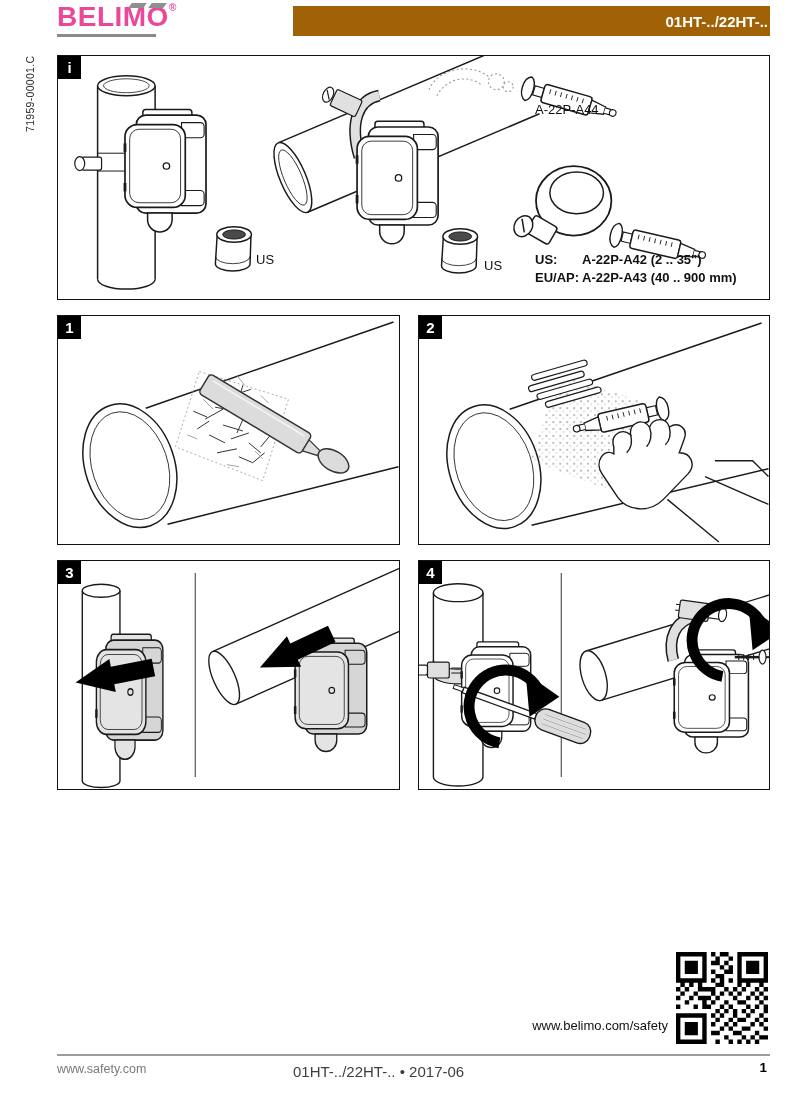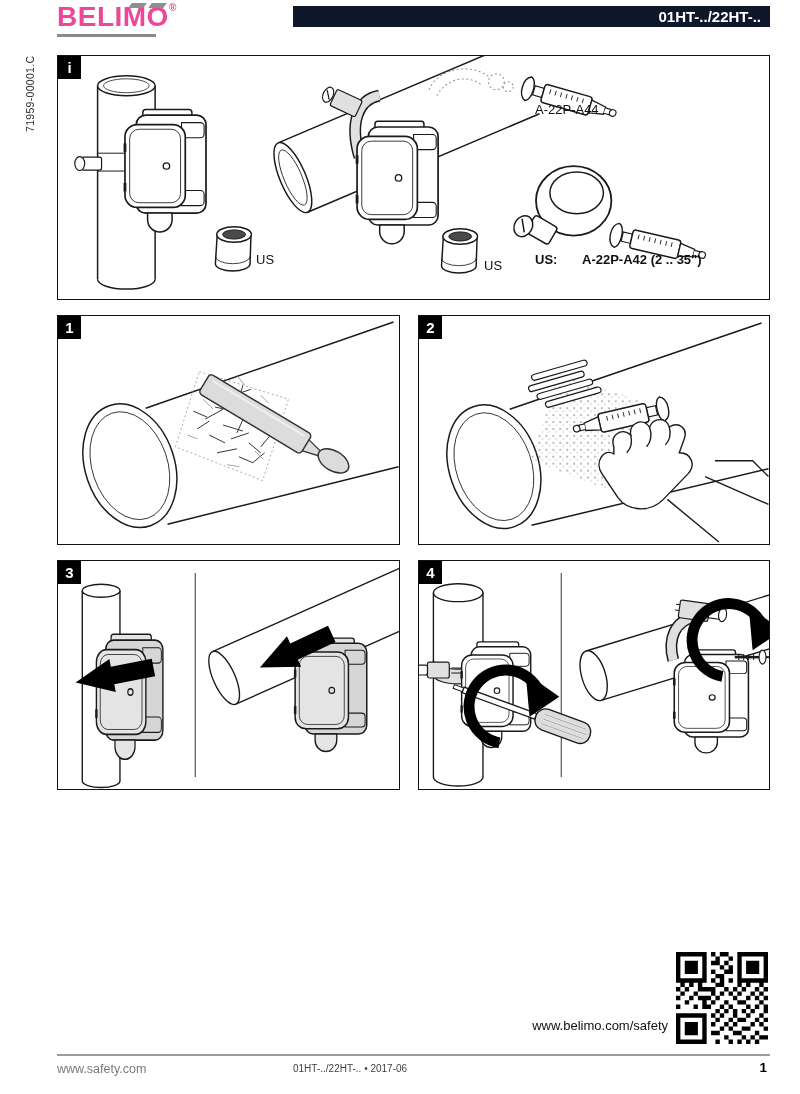--- a/index.html
+++ b/index.html
@@ -8,31 +8,31 @@
   .abs{position:absolute}
   .panel{position:absolute;border:1.4px solid #111;background:#fff}
   .badge{position:absolute;top:0;left:0;width:23px;height:23px;background:#000;color:#fff;
     font-weight:bold;font-size:15px;display:flex;align-items:center;justify-content:center;z-index:5}
   .ill{position:absolute;left:0;top:0;width:100%;height:100%}
   .lbl{position:absolute;font-weight:normal;font-size:13px;color:#111;white-space:nowrap}
   .logo-text{font-weight:bold;font-size:28px;letter-spacing:.5px;color:#ec4899;line-height:1}
   .logo-reg{font-size:10px;vertical-align:top;font-weight:bold}
   .logo-underline{height:2.5px;background:#8a8a8a;margin-top:3px;width:99px}
   .stripe{position:absolute;top:0;height:5px;width:15px;background:#8f8f8f;transform:skewX(-35deg)}
-  .header-bar{position:absolute;left:293px;top:6px;width:477px;height:21px;background:#0f172a;
-    display:flex;align-items:center;justify-content:flex-end;padding-right:9px}
+  .header-bar{position:absolute;left:293px;top:6px;width:477px;height:30px;background:#a16207;
+    display:flex;align-items:center;justify-content:flex-end;padding-right:2px}
   .header-bar span{color:#fff;font-weight:bold;font-size:15px}
   .docnum{position:absolute;left:24px;top:132px;transform:rotate(-90deg);transform-origin:0 0;
     font-size:10.5px;color:#2b2b2b;letter-spacing:.3px;white-space:nowrap}
   .row{line-height:18px;font-weight:bold;font-size:13px;white-space:nowrap}
   .row .rl{display:inline-block;width:47px}
   .safety-url{position:absolute;right:132px;top:1018px;font-weight:normal;font-size:13px}
   .footer-rule{position:absolute;left:57px;top:1054px;width:713px;height:2px;background:#9c9c9c}
   .f-web{position:absolute;left:57px;top:1062px;font-size:12.5px;color:#7a7a7a}
-  .f-doc{position:absolute;left:293px;top:1063px;font-size:10px;color:#3f3f3f}
+  .f-doc{position:absolute;left:293px;top:1063px;font-size:15px;color:#3f3f3f}
   .f-page{position:absolute;right:33px;top:1060px;font-size:13.5px;font-weight:bold;color:#000}
 </style>
 </head>
 <body>
 
 <svg width="0" height="0" style="position:absolute" aria-hidden="true">
   <defs>
     <g id="sensor">
       <path d="M30 2 h46 a3 3 0 0 1 3 3 v13 h-52 v-13 a3 3 0 0 1 3 -3 z" fill="var(--face,#fff)" stroke="#1a1a1a" stroke-width="1.6"></path>
       <rect x="20" y="8" width="74" height="104" rx="10" fill="var(--back,#fff)" stroke="#1a1a1a" stroke-width="1.8"></rect>
@@ -139,20 +139,23 @@
       </g>
     </g>
     <use href="#syringe" transform="translate(556,162) rotate(13) scale(0.95)"></use>
   </svg>
   <span class="lbl" style="left:198px;top:196px">US</span>
   <span class="lbl" style="left:426px;top:202px">US</span>
   <span class="lbl" style="left:477px;top:46px">A-22P-A44</span>
   <div class="abs" style="left:477px;top:195px">
     <div class="row">
       <span class="rl">US:</span><span>A-22P-A42 (2 .. 35")</span>
+    </div>
+    <div class="row">
+      <span class="rl">EU/AP:</span><span>A-22P-A43 (40 .. 900 mm)</span>
     </div>
   </div>
 </div>
 
 <div class="panel" style="left:57px;top:315px;width:343px;height:230px">
   <div class="badge">1</div>
   <svg class="ill" viewBox="0 0 343 230">
     <g>
       <path d="M88 93 L338 6 M110 210 L343 152" stroke="#1a1a1a" stroke-width="1.5" fill="none"></path>
       <ellipse cx="72" cy="151" rx="45" ry="64" fill="#fff" stroke="#1a1a1a" stroke-width="1.5" transform="rotate(-19 72 151)"></ellipse>

